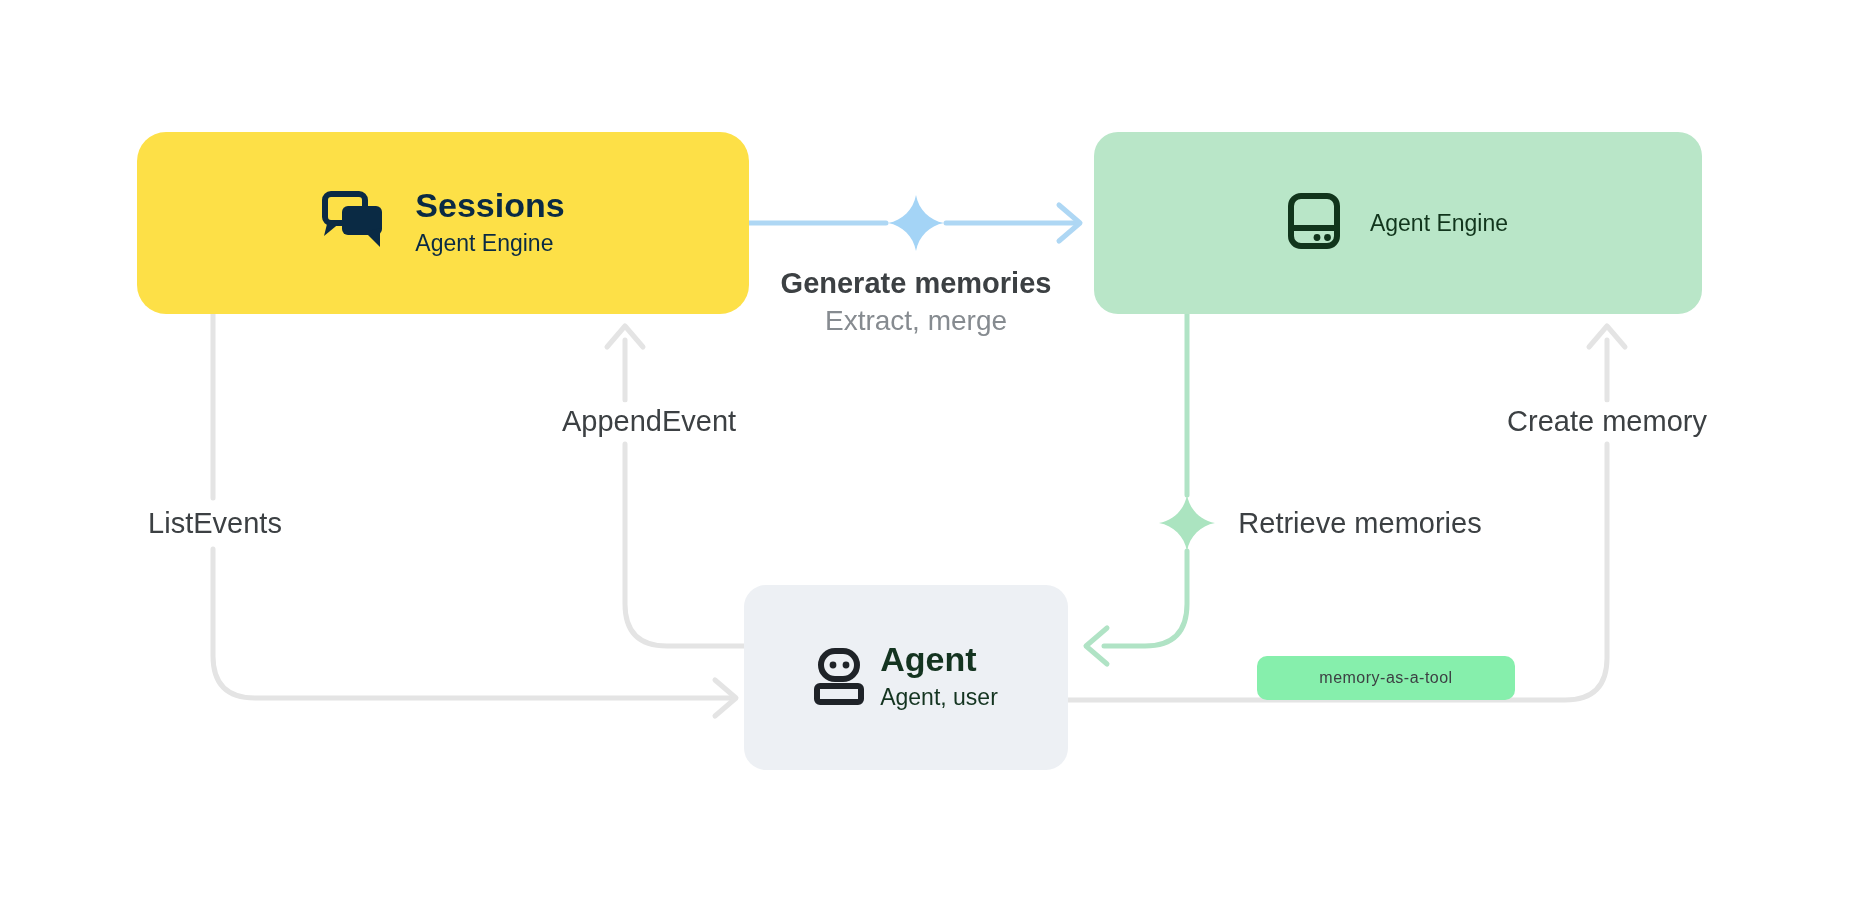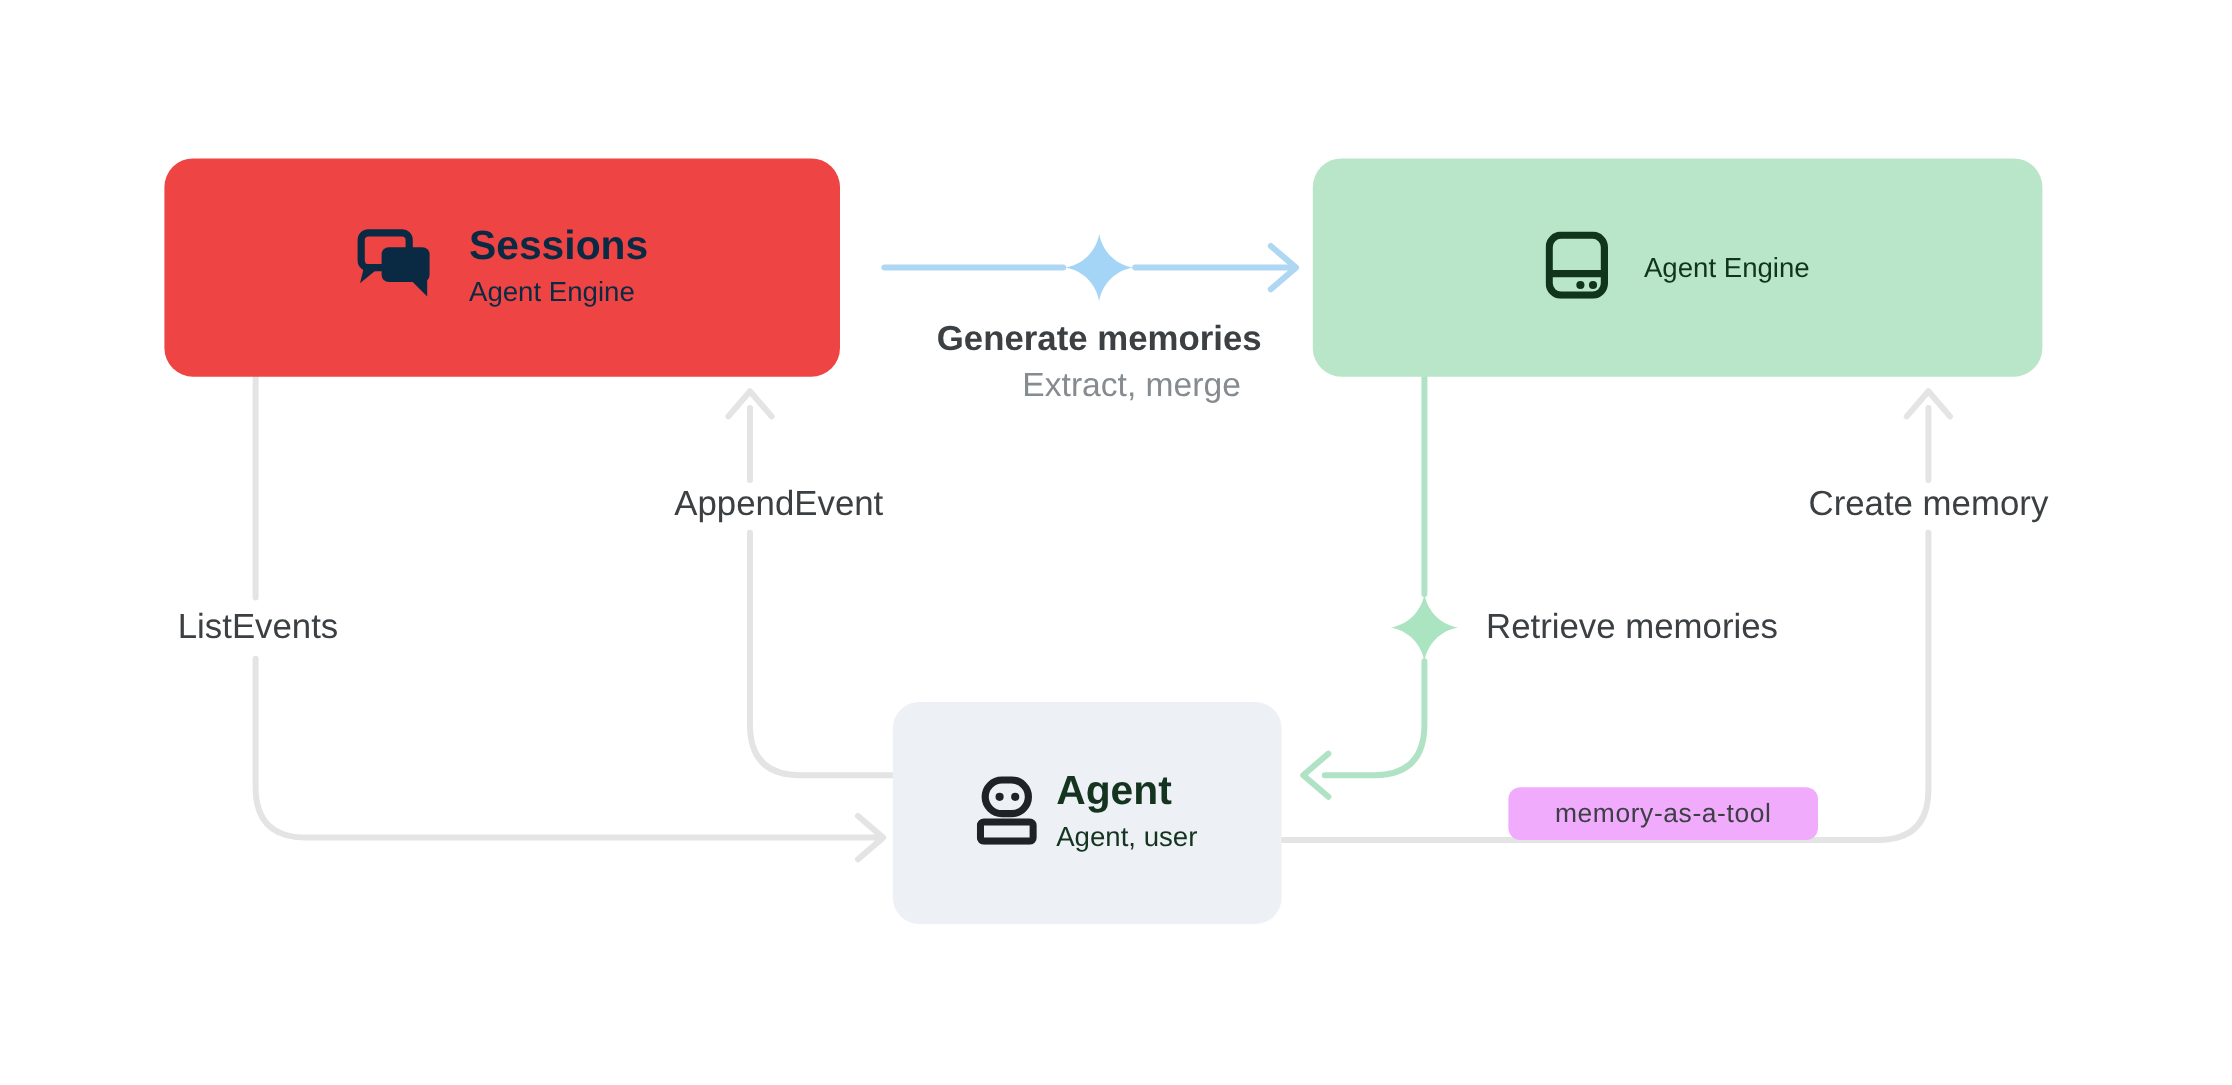--- a/index.html
+++ b/index.html
@@ -1,35 +1,35 @@
 <!DOCTYPE html>
 <html><head>
 <meta charset="utf-8">
 <style>
   html,body{margin:0;padding:0;background:#ffffff;}
   body{font-family:"Liberation Sans", sans-serif;}
   #canvas{position:relative;width:1860px;height:904px;background:#ffffff;overflow:hidden;}
   #connector-layer{position:absolute;left:0;top:0;width:1860px;height:904px;}
 
   .node{position:absolute;display:flex;align-items:center;justify-content:center;gap:30px;border-radius:24px;}
-  .node-sessions{left:137px;top:132px;width:563px;height:182px;background:#ef4444;color:#0a2a44;}
+  .node-sessions{left:137px;top:132px;width:612px;height:182px;background:#fde047;color:#0a2a44;border-radius:29px;}
   .node-memory{left:1094px;top:132px;width:608px;height:182px;background:#b9e6c8;color:#11351c;}
   .node-agent{left:744px;top:585px;width:324px;height:185px;background:#edf0f4;color:#143420;border-radius:22px;gap:16px;}
   .node-text{display:flex;flex-direction:column;text-align:left;}
   .node-title{font-size:34px;font-weight:700;line-height:40px;}
   .node-sub{font-size:23px;font-weight:400;line-height:37px;}
 
   .edge-label{position:absolute;transform:translate(-50%,-50%);font-size:29px;font-weight:400;
               color:#3c4043;white-space:nowrap;background:#ffffff;padding:2px 6px;}
   .edge-label.bold{font-weight:700;}
   .edge-sublabel{position:absolute;transform:translate(-50%,-50%);font-size:28px;font-weight:400;
-                 color:#868b90;white-space:nowrap;background:#ffffff;padding:1px 6px;margin-left:27px;}
-  .badge{position:absolute;left:1257px;top:656px;width:258px;height:44px;background:#f0abfc;
+                 color:#868b90;white-space:nowrap;background:#ffffff;padding:1px 6px;}
+  .badge{position:absolute;left:1257px;top:656px;width:258px;height:44px;background:#86efac;
          border-radius:10px;display:flex;align-items:center;justify-content:center;
-         font-size:22px;color:#3c4043;letter-spacing:0.5px;}
+         font-size:16px;color:#3c4043;letter-spacing:0.5px;}
 </style>
 </head>
 <body>
 
 <div id="canvas">
 
   <svg id="connector-layer" viewBox="0 0 1860 904" fill="none" stroke-linecap="round" stroke-linejoin="round">
 
     <g stroke="#aed7f4" stroke-width="5">
       <path d="M737,223 L886,223"></path>

